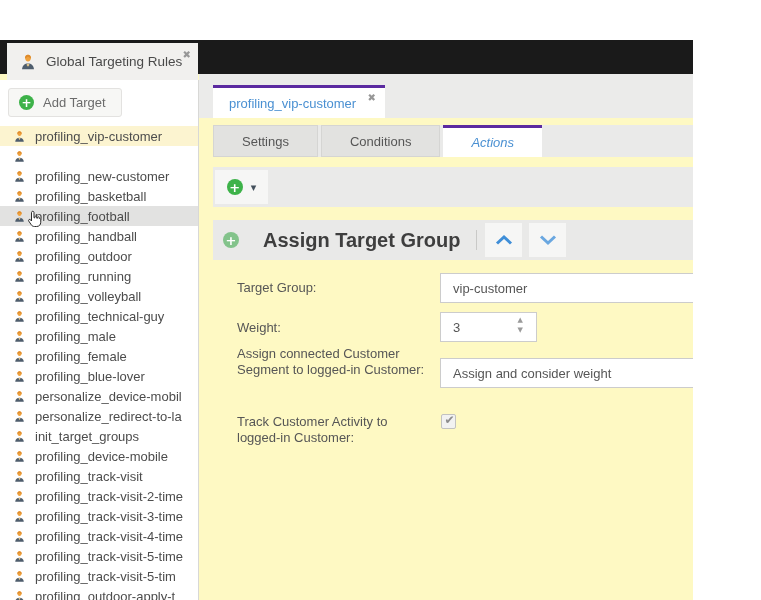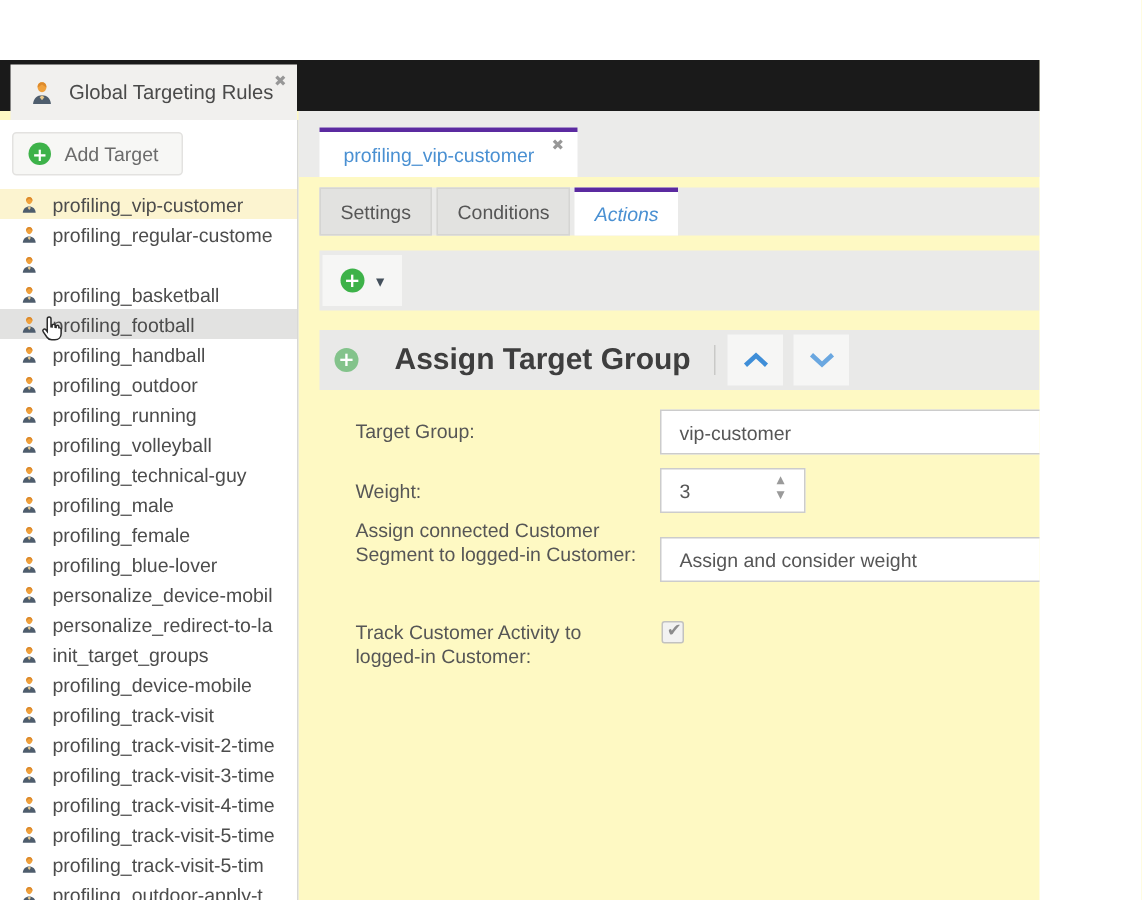--- a/index.html
+++ b/index.html
@@ -59,21 +59,21 @@
   .doc-tab {
     position:absolute; left:213px; top:45px; width:172px; height:33px; z-index:2;
     background:#fff; border-top:3px solid #5b2aa0;
     display:flex; align-items:center; padding:0 9px 0 16px; cursor:pointer;
   }
   .doc-tab .dt-label { flex:1; font-size:13px; color:#4a90d2; white-space:nowrap; overflow:hidden; }
   .doc-tab .close-x { align-self:flex-start; margin-top:5px; }
 
   .subtabs { position:absolute; left:213px; top:85px; right:0; height:32px; background:#eaeae9; display:flex; gap:3px; }
   .subtab {
-    height:32px; padding:0 13px; display:flex; align-items:center;
+    height:32px; padding:0 28px; display:flex; align-items:center;
     font-size:13px; color:#565656; background:#e2e2e0; border:1px solid #d5d5d3; cursor:pointer;
   }
   .subtab.active { background:#fff; border:none; border-top:3px solid #5b2aa0; color:#4a90d2;font-style:italic; }
 
   .toolbar { position:absolute; left:213px; top:127px; right:0; height:40px; background:#eaeae9; }
   .add-dropdown-btn {
     position:absolute; left:2px; top:3px; width:53px; height:34px; background:#f6f6f5;
     display:flex; align-items:center; justify-content:center; gap:8px; cursor:pointer;
   }
   .add-dropdown-btn .caret { font-size:11px; color:#44505c; }
@@ -146,26 +146,26 @@
         <div class="target-item selected">
       <svg>
             <use href="#sym-person"></use>
           </svg>
       <span>profiling_vip-customer</span>
     </div>
         <div class="target-item">
       <svg>
             <use href="#sym-person"></use>
           </svg>
-      <span>profiling_regular-custome</span>
-    </div>
-        <div class="target-item">
-      <svg>
-            <use href="#sym-person"></use>
-          </svg>
+    </div>
+        <div class="target-item">
+      <svg>
+            <use href="#sym-person"></use>
+          </svg>
+      <span>profiling_new-customer</span>
     </div>
         <div class="target-item">
       <svg>
             <use href="#sym-person"></use>
           </svg>
       <span>profiling_basketball</span>
     </div>
         <div class="target-item hovered">
       <svg>
             <use href="#sym-person"></use>

